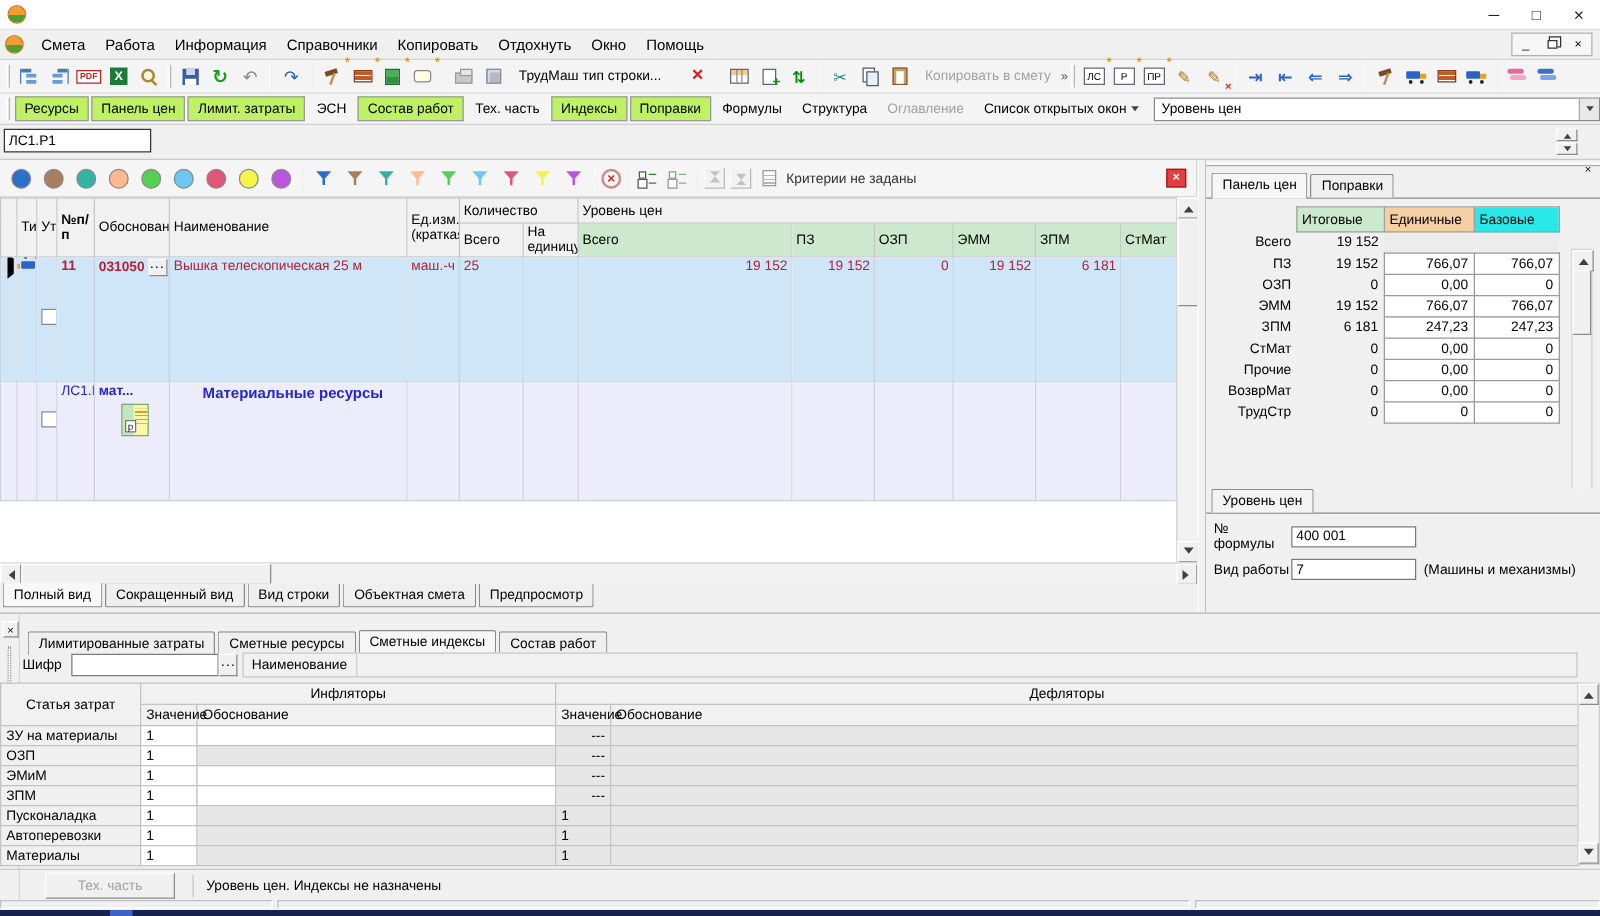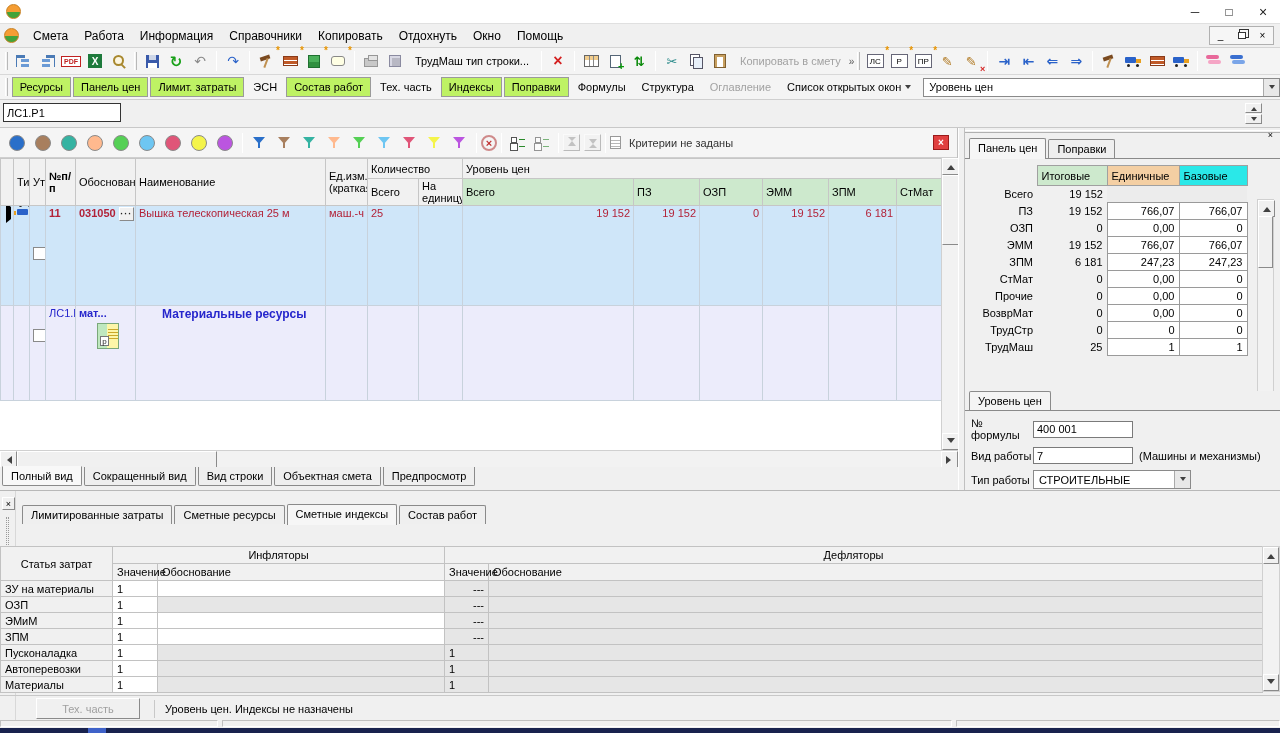--- a/index.html
+++ b/index.html
@@ -604,26 +604,20 @@
         <td>0</td>
         <td class="boxed">0,00</td>
         <td class="boxed">0</td>
       </tr>
       <tr>
         <td>ТрудСтр</td>
         <td>0</td>
         <td class="boxed">0</td>
         <td class="boxed">0</td>
       </tr>
-      <tr>
-        <td>ТрудМаш</td>
-        <td>25</td>
-        <td class="boxed">1</td>
-        <td class="boxed">1</td>
-      </tr>
     </tbody>
       </table>
     <div id="ppscroll">
       <span class="sb-btn raised">
           <span class="tri-up"></span>
         </span>
       <span class="thumb-v raised" style="top:16px;height:52px;width:15px;"></span>
 
     </div>
   </div>
@@ -637,49 +631,49 @@
         <span>400 001</span>
       </span>
   </div>
   <div class="fieldrow">
     <span class="lbl">Вид работы</span>
     <span class="fbox">
         <span>7</span>
       </span>
     <span style="margin-left:6px;white-space:nowrap;">(Машины и механизмы)</span>
   </div>
-  <div class="fieldrow">
-    <span class="lbl">Тип работы</span>
-    <span class="combo" style="width:158px;">
-      <span class="val">СТРОИТЕЛЬНЫЕ</span>
-      <span class="drop">
-          <span class="tri-down" style="border-width:3px;border-top-width:4px;"></span>
-        </span>
-    </span>
-  </div>
 </div>
 
 <div id="viewtabs" class="abs">
   <span class="vtab active">Полный вид</span>
   <span class="vtab">Сокращенный вид</span>
   <span class="vtab">Вид строки</span>
   <span class="vtab">Объектная смета</span>
   <span class="vtab">Предпросмотр</span>
 </div>
 
 <div id="indexpanel" class="abs">
   <div class="leftstrip">
     <span class="mini-close raised">×</span>
     <span class="vgrip"></span>
   </div>
   <div id="idxtabs" class="tabs">
     <span class="tab">Лимитированные затраты</span>
     <span class="tab">Сметные ресурсы</span>
     <span class="tab active">Сметные индексы</span>
     <span class="tab">Состав работ</span>
+  </div>
+  <div id="shifr-row">
+    <span style="margin-right:8px;">Шифр</span>
+    <input id="shifr-input" style="">
+    <span class="dots-btn raised" style="height:18px;">···</span>
+    <span class="hdrcell" style="margin-left:4px;width:92px;">
+        <span>Наименование</span>
+      </span>
+    <span class="hdrcell" style="flex:1;border-left:none;"></span>
   </div>
   <table id="idxtbl">
     <colgroup>
         <col style="width:112px">
         <col style="width:45px">
         <col style="width:287px">
         <col style="width:44px">
         <col style="width:774px">
       </colgroup>
     <tbody>

